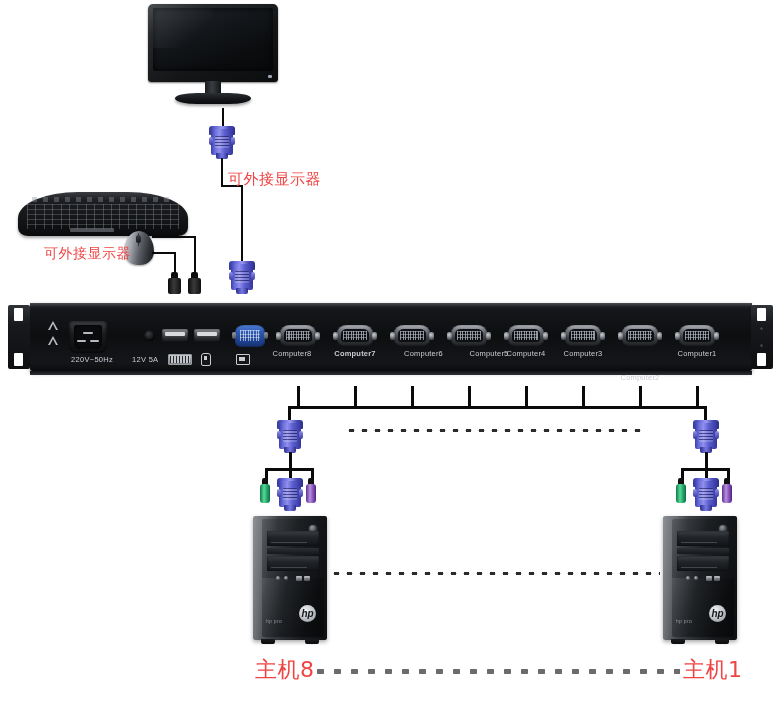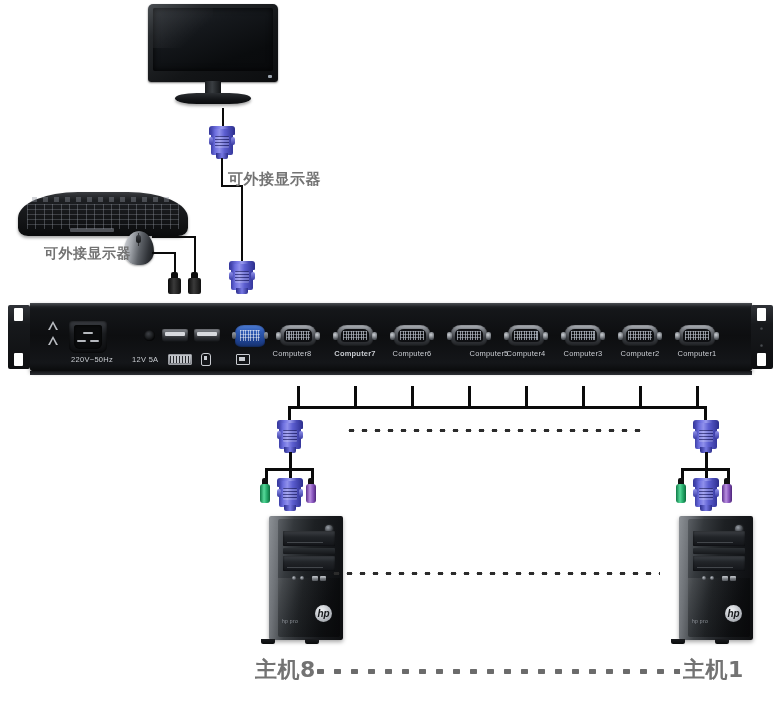--- a/index.html
+++ b/index.html
@@ -79,21 +79,21 @@
   }
   .ps2.green .body{background:linear-gradient(90deg,#0f7a46,#57d99a 40%,#23a868 70%,#0c6b3c);}
   .ps2.purple .body{background:linear-gradient(90deg,#5c2f8e,#b98fe0 40%,#8552bb 70%,#4d2578);}
 
   
   .wire{position:absolute;background:#0a0a0a;}
   .wire.h{height:2px;} .wire.v{width:2px;}
 
   
   .cn-label{
-    position:absolute;color:#737373;font-weight:bold;white-space:nowrap;
+    position:absolute;color:#ef4444;font-weight:normal;white-space:nowrap;
     font-family:"DejaVu Sans","Liberation Sans",sans-serif;
   }
   #label-ext-monitor{left:228px;top:170px;font-size:15px;letter-spacing:.5px;}
   #label-ext-kbm{left:44px;top:245px;font-size:14px;letter-spacing:.5px;}
   #label-host8{left:255px;top:655px;font-size:22px;letter-spacing:.5px;}
   #label-host1{left:683px;top:655px;font-size:22px;letter-spacing:.5px;}
 
   
   #keyboard{left:18px;top:192px;width:170px;height:47px;}
   .kb-body{
@@ -307,21 +307,21 @@
   }
   .dots-lg{
     position:absolute;height:5px;
     background-image:radial-gradient(circle,#6b6b6b 40%,rgba(0,0,0,0) 45%);
     background-size:17px 5px;background-repeat:repeat-x;
   }
 
   
   .tower{position:absolute;width:74px;height:128px;}
   .tw-case{
-    position:absolute;left:16px;top:0;width:74px;height:124px;
+    position:absolute;left:0;top:0;width:74px;height:124px;
     background:linear-gradient(95deg,#8d9196 0%,#6e7277 14%,#3e4246 30%,#2a2d31 48%,#17191c 72%,#0e0f11 100%);
     border-radius:2px;
     box-shadow:0 2px 4px rgba(0,0,0,.35);
   }
   .tw-front{
     position:absolute;left:9px;top:3px;width:62px;height:118px;
     background:linear-gradient(100deg,#5a5e63 0%,#34383c 20%,#1d2023 45%,#121417 75%,#0b0c0e 100%);
     border-radius:2px;
   }
   .tw-bay{
@@ -514,21 +514,21 @@
   </div>
   <div class="port-cap" style="left:316px;font-weight:bold;">Computer7</div>
 
   <div class="vga-port" style="left:382px;">
     <div class="frame"></div>
     <div class="cav"></div>
     <div class="pins"></div>
     <div class="scr l"></div>
     <div class="scr r"></div>
   </div>
-  <div class="port-cap" style="left:373px;">Computer6</div>
+  <div class="port-cap" style="left:373px;text-align:right;">Computer6</div>
 
   <div class="vga-port" style="left:439px;">
     <div class="frame"></div>
     <div class="cav"></div>
     <div class="pins"></div>
     <div class="scr l"></div>
     <div class="scr r"></div>
   </div>
   <div class="port-cap" style="left:450px;">Computer5</div>
 
@@ -550,21 +550,21 @@
   </div>
   <div class="port-cap" style="left:544px;">Computer3</div>
 
   <div class="vga-port" style="left:610px;">
     <div class="frame"></div>
     <div class="cav"></div>
     <div class="pins"></div>
     <div class="scr l"></div>
     <div class="scr r"></div>
   </div>
-  <div class="port-cap" style="left:601px;">Computer2</div>
+  <div class="port-cap" style="left:601px;margin-top:24px;">Computer2</div>
 
   <div class="vga-port" style="left:667px;">
     <div class="frame"></div>
     <div class="cav"></div>
     <div class="pins"></div>
     <div class="scr l"></div>
     <div class="scr r"></div>
   </div>
   <div class="port-cap" style="left:658px;">Computer1</div>
 </div>

